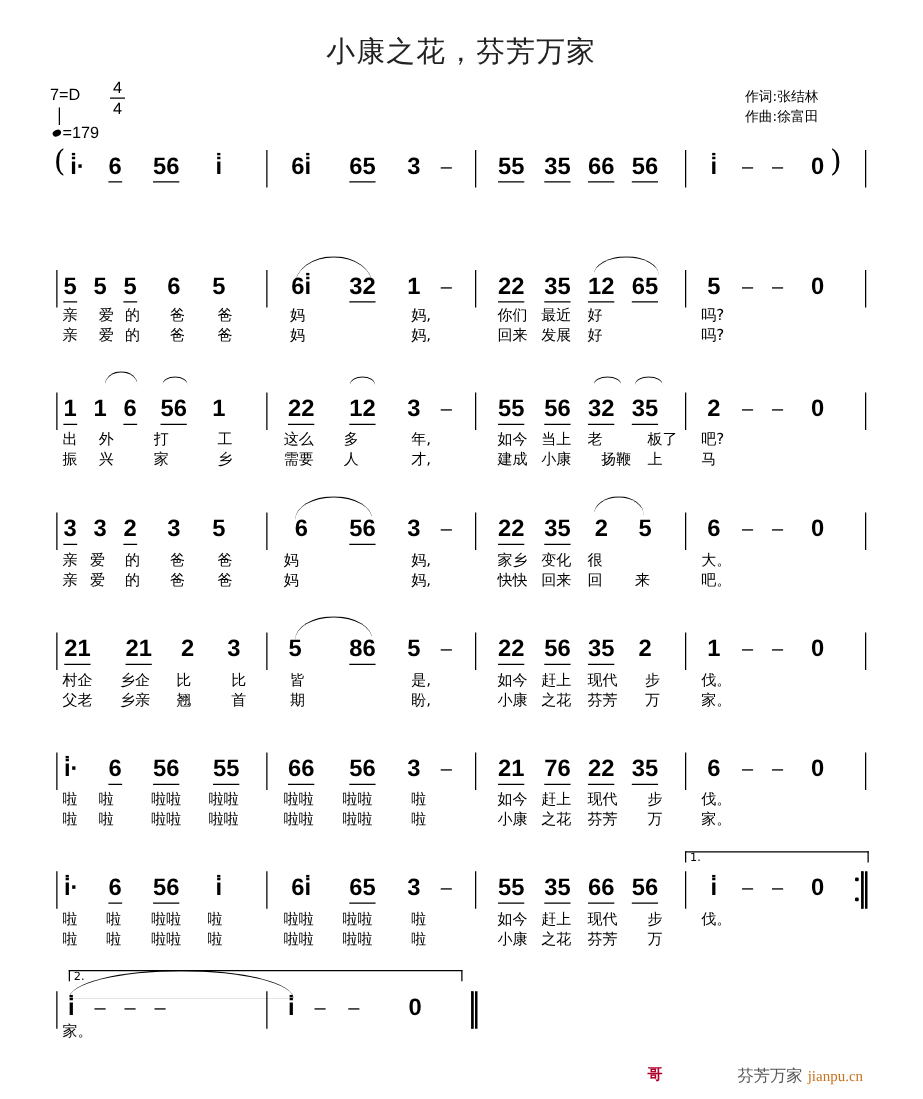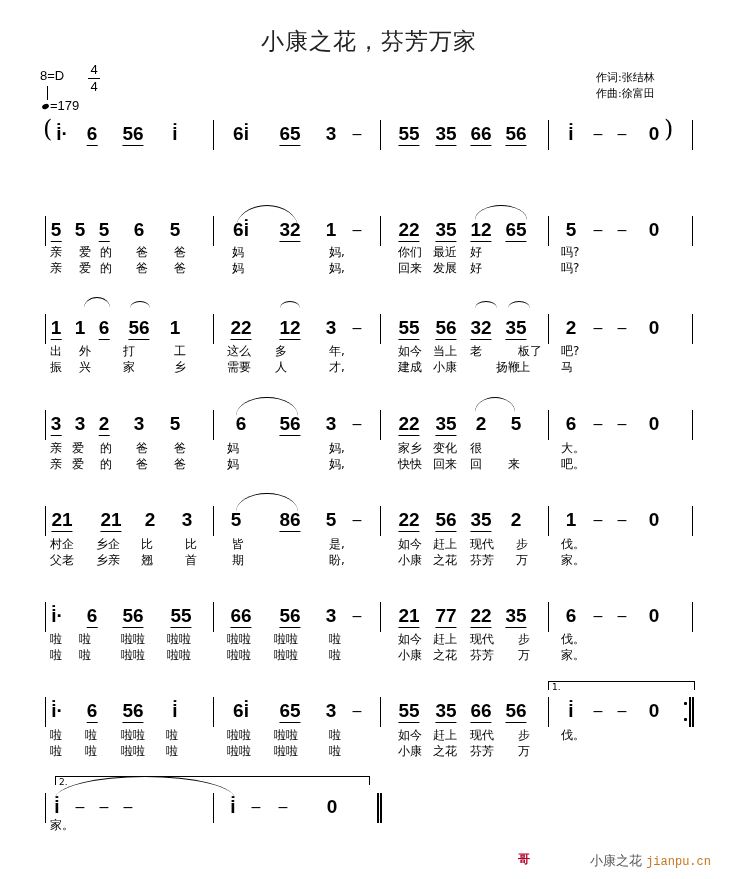--- a/index.html
+++ b/index.html
@@ -13,30 +13,30 @@
   .credits{position:absolute;left:596px;top:70px;font-size:11px;line-height:16px;}
   .bar{position:absolute;width:1px;background:#000;}
   .n{position:absolute;font-family:"Liberation Sans",sans-serif;font-weight:bold;font-size:19px;line-height:20px;transform:translateX(-50%);white-space:nowrap;}
   .n.u{border-bottom:1.5px solid #000;padding-bottom:1px;}
   .dotU{position:absolute;width:2px;height:2px;background:#000;border-radius:1px;}
   .dash{position:absolute;font-family:"Liberation Sans",sans-serif;font-size:16px;transform:translateX(-50%);}
   .lyr{position:absolute;font-size:12px;line-height:13px;white-space:nowrap;}
   .slur2{position:absolute;border-top:1px solid #000;border-radius:50%/100% 100% 0 0;height:14px;}
   .volta{position:absolute;border-top:1px solid #000;border-left:1px solid #000;border-right:1px solid #000;height:8px;font-size:9px;padding-left:3px;line-height:10px;}
   .watermark{position:absolute;left:590px;top:852px;font-family:"DejaVu Serif",serif;font-size:13px;color:#555;}
-  .watermark .dom{color:#c8741e;font-family:Liberation Mono, monospace;font-size:12px;}
+  .watermark .dom{color:#c8741e;font-family:Liberation Serif, serif;font-size:12px;}
   .red{position:absolute;left:518px;top:851px;color:#b0002a;font-size:12px;font-weight:bold;}
   .paren{position:absolute;font-family:"DejaVu Serif",serif;font-size:24px;font-weight:lighter;}
 </style>
 </head>
 <body>
 
 <div class="title">小康之花，芬芳万家</div>
 
-<div class="key">8=D</div>
+<div class="key">7=D</div>
 <div class="ts">
   <div>4</div>
   <div style="border-top:1px solid #000;height:0;"></div>
   <div>4</div>
 </div>
 <div class="tempo">
   <span class="stem"></span><span class="head"></span><span>=179</span>
 </div>
 
 <div class="credits">
@@ -145,21 +145,21 @@
     <div class="lyr" style="left: 561px; top: 345px;">吧?</div>
     <div class="lyr" style="left: 50px; top: 361px;">振</div>
     <div class="lyr" style="left: 79px; top: 361px;">兴</div>
     <div class="lyr" style="left: 123px; top: 361px;">家</div>
     <div class="lyr" style="left: 174px; top: 361px;">乡</div>
     <div class="lyr" style="left: 227px; top: 361px;">需要</div>
     <div class="lyr" style="left: 275px; top: 361px;">人</div>
     <div class="lyr" style="left: 329px; top: 361px;">才,</div>
     <div class="lyr" style="left: 398px; top: 361px;">建成</div>
     <div class="lyr" style="left: 433px; top: 361px;">小康</div>
-    <div class="lyr" style="left: 496px; top: 361px;">扬鞭</div>
+    <div class="lyr" style="left: 481px; top: 361px;">扬鞭</div>
     <div class="lyr" style="left: 518px; top: 361px;">上</div>
     <div class="lyr" style="left: 561px; top: 361px;">马</div>
     <div class="bar" style="left: 45px; top: 410px; height: 30px;"></div>
     <div class="bar" style="left: 213px; top: 410px; height: 30px;"></div>
     <div class="bar" style="left: 380px; top: 410px; height: 30px;"></div>
     <div class="bar" style="left: 548px; top: 410px; height: 30px;"></div>
     <div class="bar" style="left: 692px; top: 410px; height: 30px;"></div>
     <div class="n u" style="left: 56px; top: 414px;">3</div>
     <div class="n" style="left: 80px; top: 414px;">3</div>
     <div class="n u" style="left: 104px; top: 414px;">2</div>
@@ -250,21 +250,21 @@
     <div class="bar" style="left: 692px; top: 602px; height: 30px;"></div>
     <div class="n" style="left: 57px; top: 606px;">i̇·</div>
     <div class="n u" style="left: 92px; top: 606px;">6</div>
     <div class="n u" style="left: 133px; top: 606px;">56</div>
     <div class="n u" style="left: 181px; top: 606px;">55</div>
     <div class="n u" style="left: 241px; top: 606px;">66</div>
     <div class="n u" style="left: 290px; top: 606px;">56</div>
     <div class="n" style="left: 331px; top: 606px;">3</div>
     <div class="dash" style="left: 357px; top: 607px;">–</div>
     <div class="n u" style="left: 409px; top: 606px;">21</div>
-    <div class="n u" style="left: 446px; top: 606px;">77</div>
+    <div class="n u" style="left: 446px; top: 606px;">76</div>
     <div class="n u" style="left: 481px; top: 606px;">22</div>
     <div class="n u" style="left: 516px; top: 606px;">35</div>
     <div class="n" style="left: 571px; top: 606px;">6</div>
     <div class="dash" style="left: 598px; top: 607px;">–</div>
     <div class="dash" style="left: 622px; top: 607px;">–</div>
     <div class="n" style="left: 654px; top: 606px;">0</div>
     <div class="lyr" style="left: 50px; top: 633px;">啦</div>
     <div class="lyr" style="left: 79px; top: 633px;">啦</div>
     <div class="lyr" style="left: 121px; top: 633px;">啦啦</div>
     <div class="lyr" style="left: 167px; top: 633px;">啦啦</div>
@@ -360,15 +360,15 @@
     <div class="slur2" style="left: 236px; top: 493px; width: 62px; height: 18px;"></div>
     <div class="slur2" style="left: 55px; top: 776px; width: 180px; height: 22px;"></div>
     <div class="volta" style="left: 548px; top: 681px; width: 142px;">1.</div>
     <div class="volta" style="left: 55px; top: 776px; width: 310px;">2.</div>
     <div class="dotU" style="left: 684px; top: 702px; width: 3px; height: 3px;"></div>
     <div class="dotU" style="left: 684px; top: 718px; width: 3px; height: 3px;"></div>
   </div>
 
 <div class="red">哥</div>
 <div class="watermark">
-  <span>小康之花</span>
+  <span>芬芳万家</span>
   <span class="dom">jianpu.cn</span>
 </div>
 
 </body></html>

